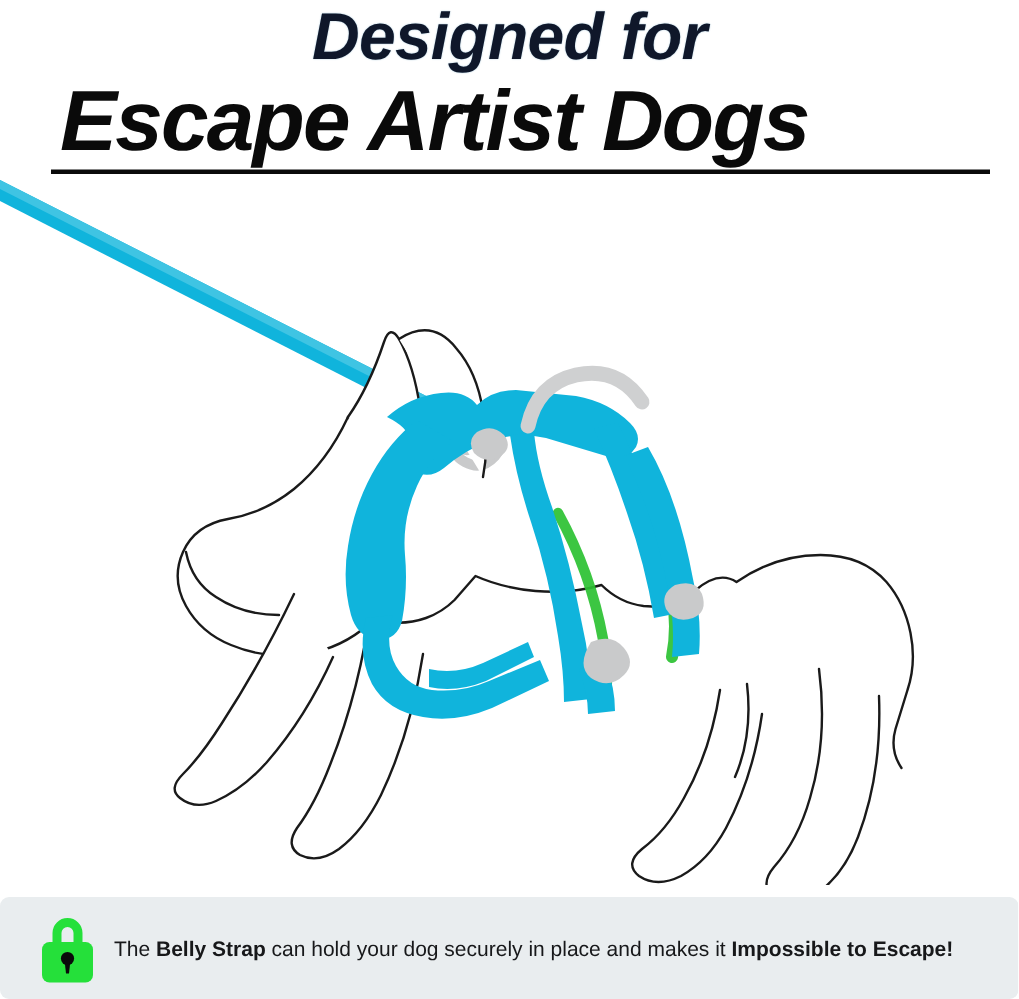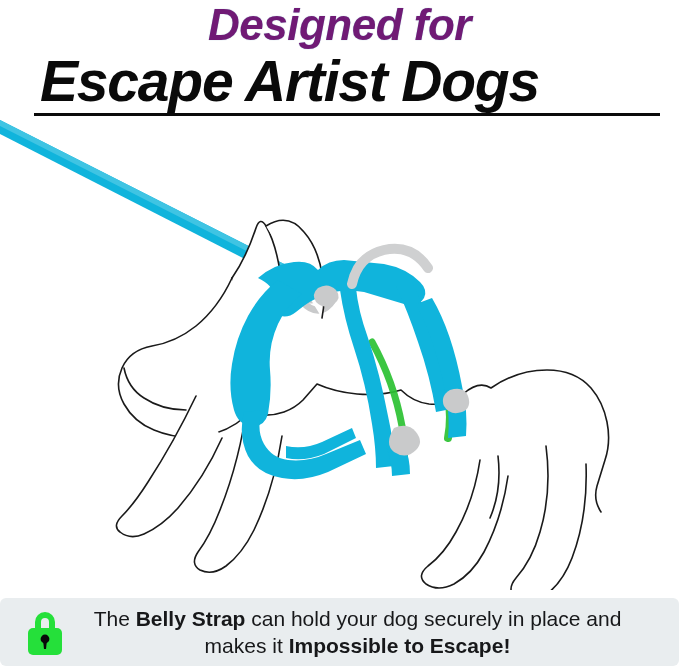--- a/index.html
+++ b/index.html
@@ -31,21 +31,21 @@
     position: absolute;
     left: 0;
     top: 0px;
     width: 679px;
     font-family: "Liberation Sans", sans-serif;
     font-weight: bold;
     font-style: italic;
     font-size: 44px;
     line-height: 50px;
     letter-spacing: -0.5px;
-    color: #701a75;
+    color: #0f172a;
     text-shadow: 0 0 1px #8fb6cc;
     white-space: nowrap;
   }
   .headline-line2 {
     position: absolute;
     left: 0;
     top: 49px;
     width: 579px;
     font-family: "Liberation Sans", sans-serif;
     font-weight: bold;
@@ -94,23 +94,23 @@
   #lock-icon-wrap {
     flex: 0 0 auto;
     width: 54px;
     height: 56px;
     display: flex;
     align-items: center;
     justify-content: center;
   }
   #banner-text {
     flex: 1 1 auto;
-    text-align: center;
+    text-align: left;
     font-family: "Liberation Sans", sans-serif;
-    font-size: 21px;
+    font-size: 14px;
     line-height: 27px;
     color: #17181a;
     padding-right: 40px;
     padding-left: 4px;
   }
   #banner-text b {
     font-weight: bold;
   }
 </style>
 </head>

